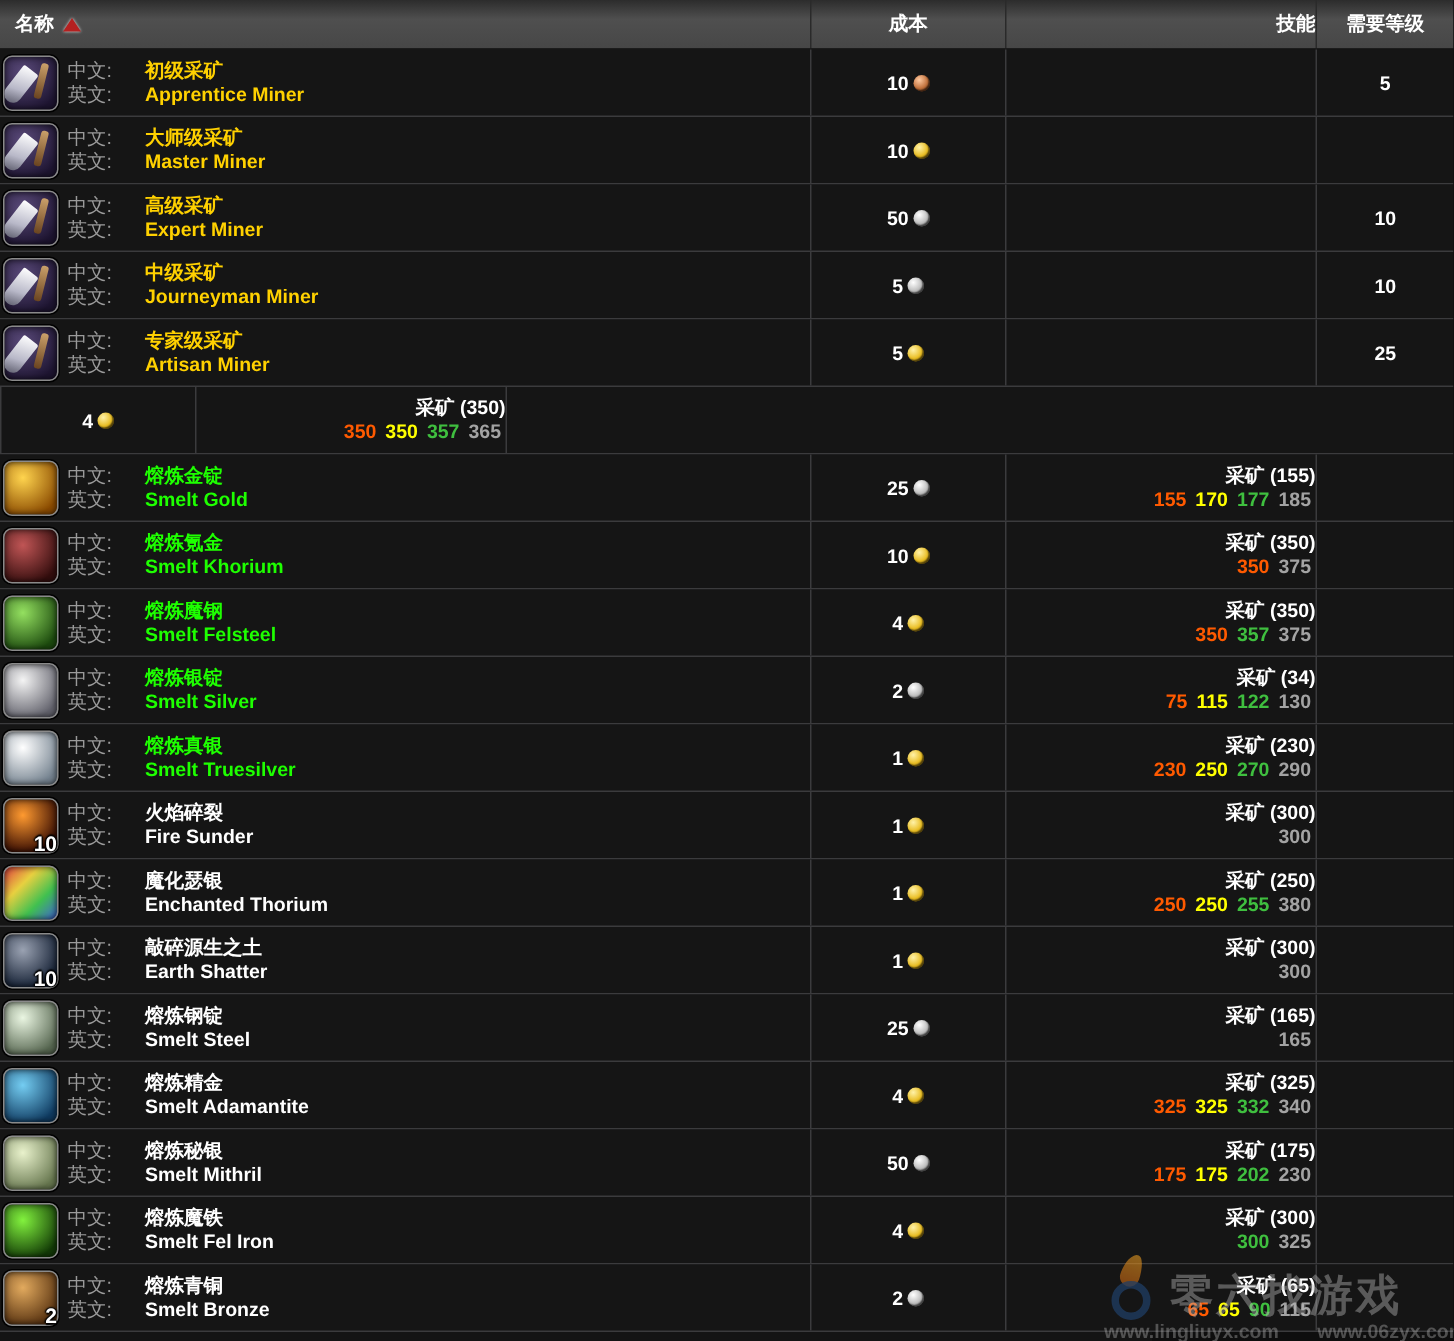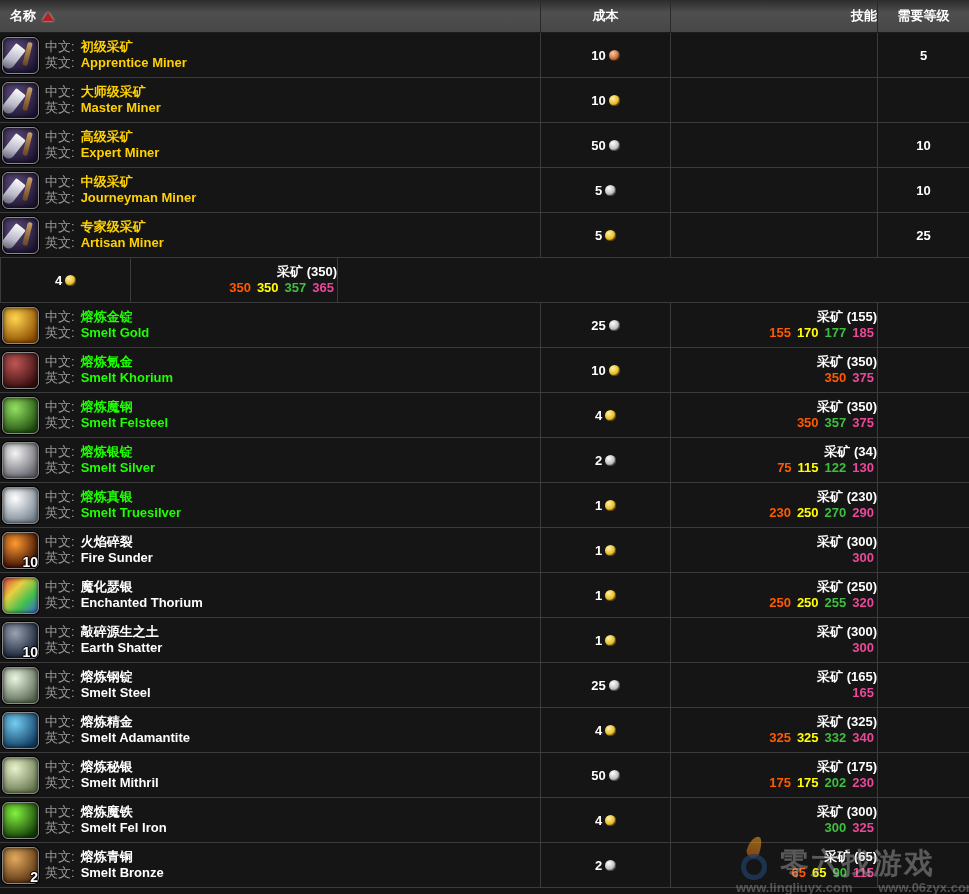--- a/index.html
+++ b/index.html
@@ -37,40 +37,40 @@
           width:12px; height:26px; background:linear-gradient(160deg,#ffffff,#b8b8c8 60%,#5a5a6a);
           transform:rotate(38deg); border-radius:2px 2px 8px 8px; }
   [data-name="mining-pickaxe-icon"]::after { content:""; position:absolute; right:8px; top:4px;
           width:5px; height:24px; background:linear-gradient(#caa06a,#6a4420);
           transform:rotate(14deg); border-radius:2px; }
   .badge { position:absolute; right:1px; bottom:-1px; color:#fff; font-weight:bold; font-size:14px;
            text-shadow:-1px 0 1px #000,1px 0 1px #000,0 -1px 1px #000,0 1px 1px #000; }
   .badge:empty { display:none; }
 
   .names { margin-left:6px; font-size:13px; line-height:16px; }
-  .lab { color:#9a9a9a; margin-right:6px; }
+  .lab { color:#9a9a9a; margin-right:22px; }
   .nm { font-weight:bold; cursor:pointer; }
   .q-yellow { color:#ffd100; }
   .q-green  { color:#1eff00; }
   .q-white  { color:#ffffff; }
 
   .cost-amount { color:#fff; font-weight:bold; font-size:13px; margin-right:3px; }
   .coin { width:11px; height:11px; border-radius:50%; display:inline-block;
           box-shadow:inset -1px -1px 1px rgba(0,0,0,.6); }
   .coin-gold   { background:radial-gradient(circle at 35% 30%,#fff2a8,#e9bd22 55%,#8a6400); }
   .coin-silver { background:radial-gradient(circle at 35% 30%,#ffffff,#bdbdbd 55%,#5c5c5c); }
   .coin-copper { background:radial-gradient(circle at 35% 30%,#ffc9a0,#c06f3a 55%,#59280f); }
 
   .skillbox { text-align:right; font-size:13px; line-height:16px; width:100%; }
   .skill-title { color:#fff; font-weight:bold; }
   .ups span { font-weight:bold; margin:0 3px; }
   .t-orange { color:#ff5a00; }
   .t-yellow { color:#ffff00; }
   .t-green  { color:#3fbf3f; }
-  .t-gray   { color:#ec4899; }
+  .t-gray   { color:#a3a3a3; }
 
   .level { color:#fff; font-weight:bold; font-size:13px; }
 
   
   .watermark { position:absolute; left:728px; top:836px; width:240px; height:58px;
                pointer-events:none; z-index:5; }
   .wm-logo { position:absolute; left:12px; top:2px; width:30px; height:46px; opacity:.55; }
   .wm-logo .ring { position:absolute; left:1px; top:16px; width:26px; height:26px; border-radius:50%;
                    border:5px solid rgba(40,95,165,.75); }
   .wm-logo .flame { position:absolute; left:8px; top:-2px; width:13px; height:22px;
@@ -450,21 +450,21 @@
           </div>
         </div>
       </div>
       <div class="td col-cost" data-name="cost-cell">
         <span class="cost-amount js-amount" data-name="cost-amount">1</span>
         <span class="coin js-coin coin-gold" data-name="coin-icon"></span>
       </div>
       <div class="td col-skill" data-name="skill-cell">
         <div class="skillbox js-skillbox">
           <div class="skill-title js-skill-title" data-name="skill-requirement">采矿 (250)</div>
-          <div class="ups js-ups" data-name="skill-up-values"><span class="t-orange" data-name="skill-up-value">250</span><span class="t-yellow" data-name="skill-up-value">250</span><span class="t-green" data-name="skill-up-value">255</span><span class="t-gray" data-name="skill-up-value">320</span></div>
+          <div class="ups js-ups" data-name="skill-up-values"><span class="t-orange" data-name="skill-up-value">250</span><span class="t-yellow" data-name="skill-up-value">250</span><span class="t-green" data-name="skill-up-value">255</span><span class="t-gray" data-name="skill-up-value">380</span></div>
         </div>
       </div>
       <div class="td col-level" data-name="required-level-cell">
         <span class="level js-level" data-name="required-level-value"></span>
       </div>
     </div>
 
     <div class="tr" data-name="table-row">
       <div class="td name col-name" data-name="spell-name-cell">
         <div class="icon-wrap" data-name="spell-icon-link">

